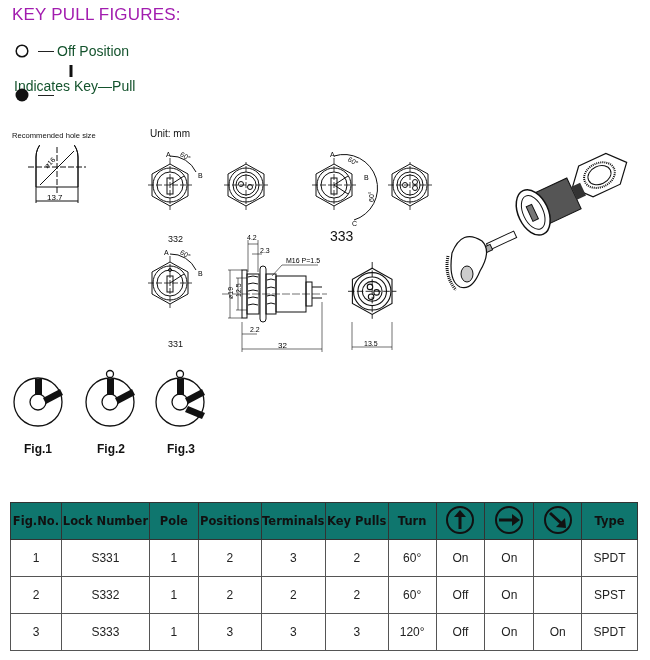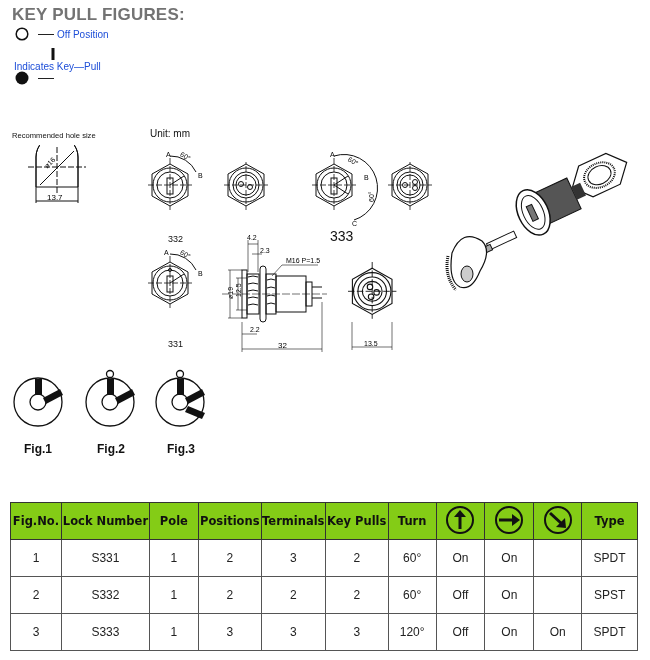--- a/index.html
+++ b/index.html
@@ -1,26 +1,26 @@
 <!DOCTYPE html>
 <html><head>
 <meta charset="utf-8">
 <style>
   html, body { margin:0; padding:0; background:#ffffff; }
   body { width:650px; height:660px; position:relative; overflow:hidden; font-family:"Liberation Sans", sans-serif; color:#111; }
   .abs { position:absolute; }
-  .title { left:12px; top:5px; font-size:17px; font-weight:bold; color:#737373; letter-spacing:0.2px; }
-  .legend-row { position:absolute; left:14px; height:18px; display:flex; align-items:center; font-size:10px; color:#1d4ed8; }
+  .title { left:12px; top:5px; font-size:17px; font-weight:normal; color:#a21caf; letter-spacing:0.2px; }
+  .legend-row { position:absolute; left:14px; height:18px; display:flex; align-items:center; font-size:14px; color:#14532d;margin-top:17px; }
   .legend-row .sym { width:16px; display:flex; justify-content:center; margin-right:8px; }
   .legend-row .dash { width:16px; height:1px; background:#222; margin-right:3px; }
   .lbl-small { font-size:8px; font-family:"Liberation Sans", sans-serif; color:#111; transform:scaleX(0.95); transform-origin:left; }
   .unit { left:150px; top:128px; font-size:10px; color:#111; }
   svg text { font-family:"Liberation Sans", sans-serif; }
   table.spec { position:absolute; left:10px; top:502px; border-collapse:collapse; width:628px; }
-  table.spec th { background:#84cc16; color:#111; font-family:"DejaVu Sans", sans-serif; font-size:11.5px; font-weight:bold; height:36px; padding:0; border:1px solid #333; white-space:nowrap; }
+  table.spec th { background:#0f766e; color:#111; font-family:"DejaVu Sans", sans-serif; font-size:11.5px; font-weight:bold; height:36px; padding:0; border:1px solid #333; white-space:nowrap; }
   table.spec td { height:36px; text-align:center; font-size:12px; border:1px solid #555; padding:0; color:#222; }
   .figlbl { font-size:12px; font-weight:bold; color:#111; }
 </style>
 </head>
 <body>
 
 <div class="abs title">KEY PULL FIGURES:</div>
 
 <div class="legend-row" style="top:25px;">
   <span class="sym">

